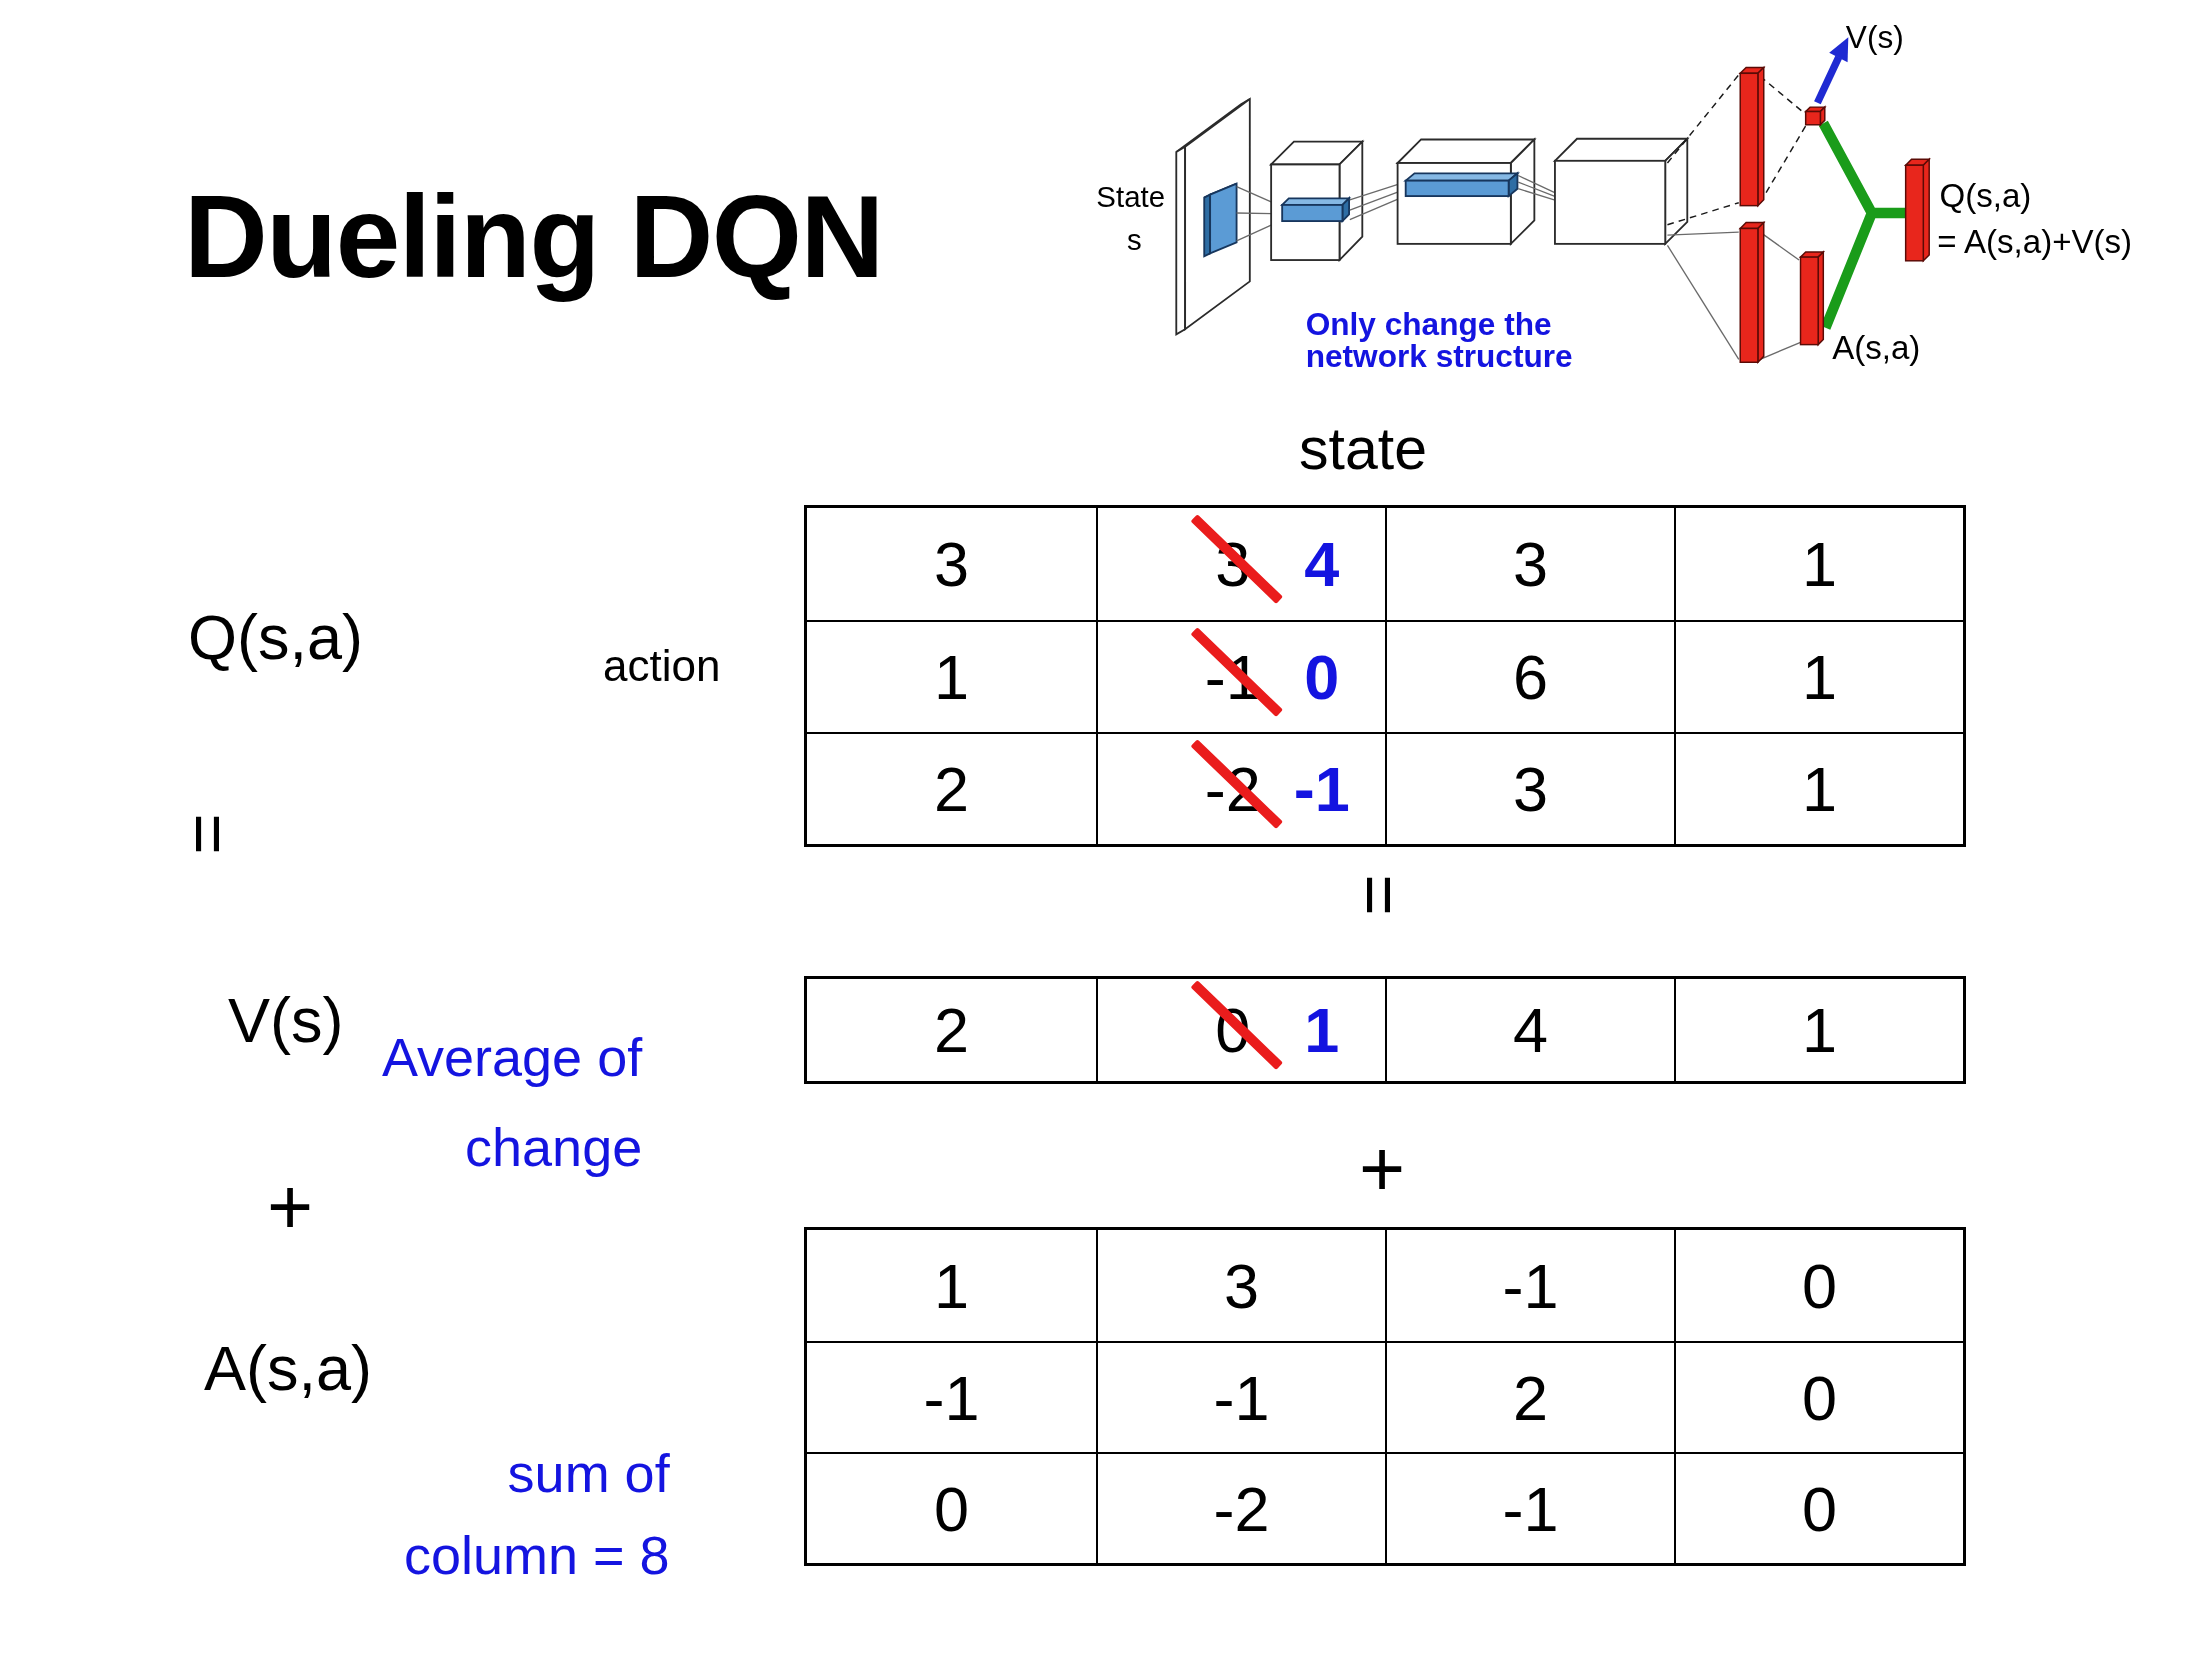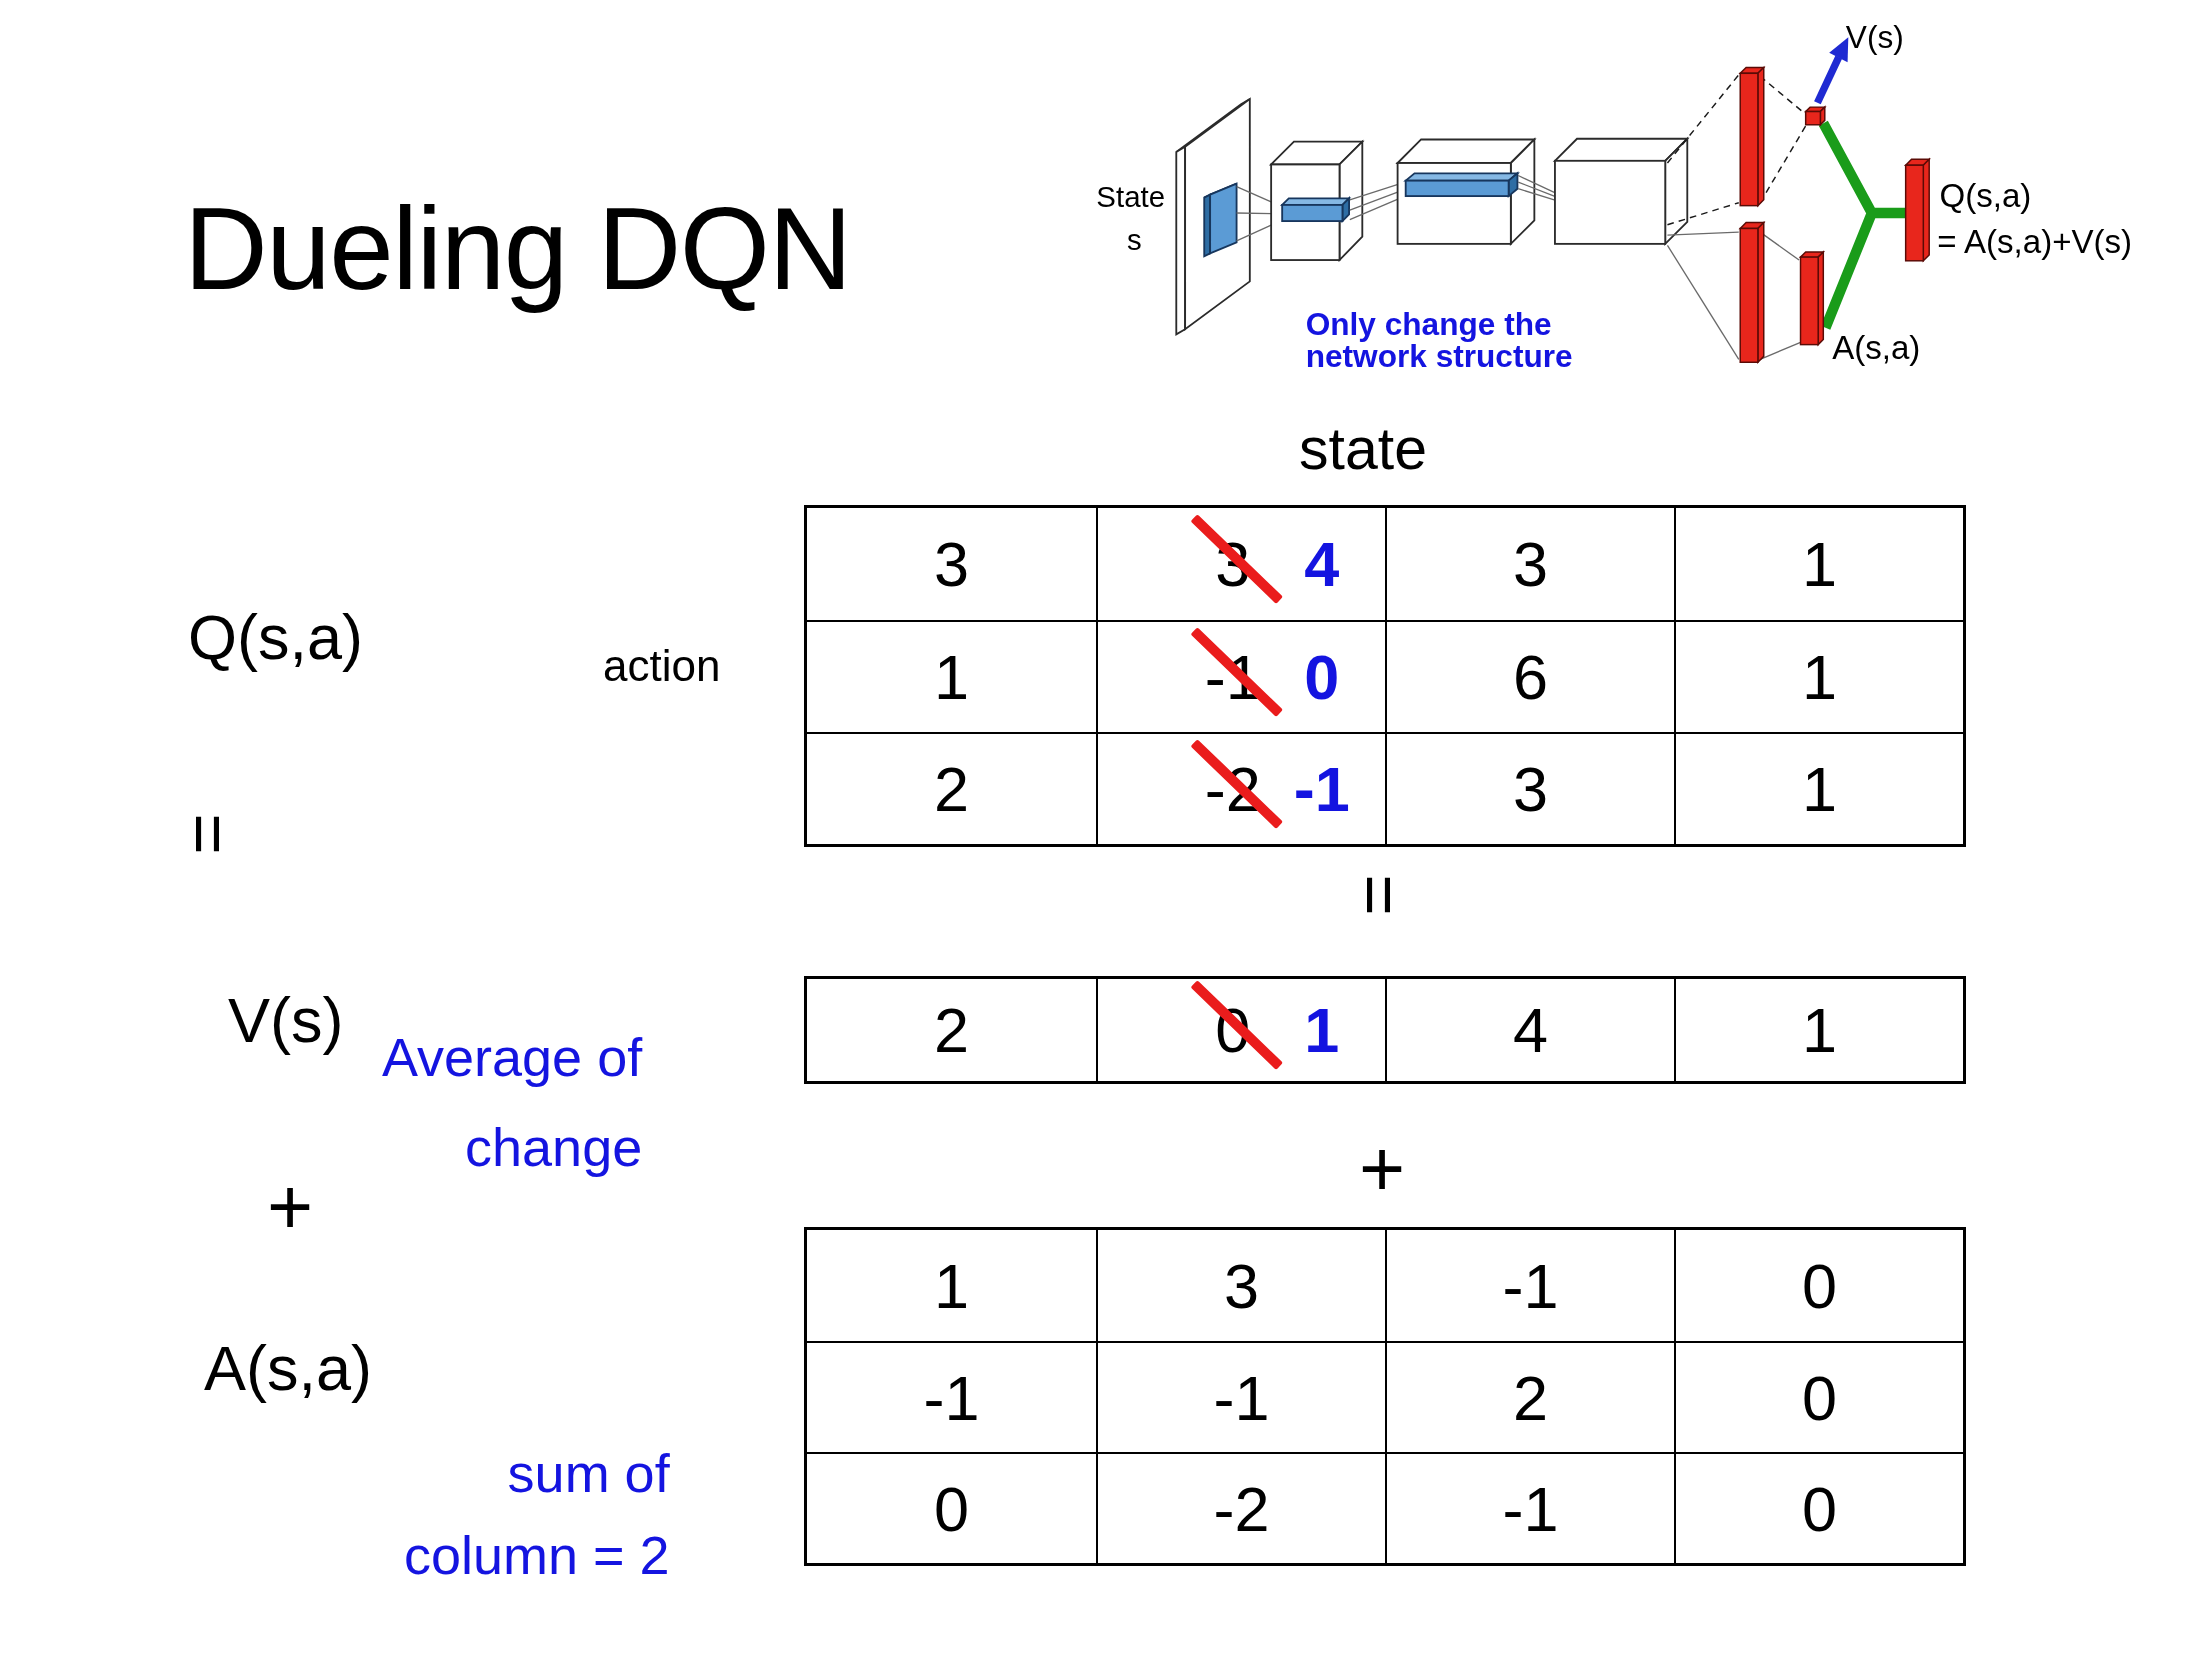--- a/index.html
+++ b/index.html
@@ -7,21 +7,21 @@
     --slab:#5b9bd5; --slab-dark:#2e6da4; --slab-light:#85b8e4;
   }
   html,body{margin:0;padding:0;background:#fff;}
   .slide{
     position:relative;width:2205px;height:1654px;background:#ffffff;
     font-family:"Liberation Sans",sans-serif;color:#000;overflow:hidden;
   }
   .abs{position:absolute;white-space:nowrap;}
   .ctr{transform:translate(-50%,-50%);}
   .rot90{transform:translate(-50%,-50%) rotate(90deg);}
-  #title{left:184px;top:182px;font-size:116px;font-weight:400;letter-spacing:-1.5px;}
+  #title{left:184px;top:170px;font-size:116px;font-weight:700;letter-spacing:-1.5px;}
   #stateHdr{left:782px;top:415px;width:1162px;text-align:center;font-size:59px;}
   #qLabel{left:188px;top:601px;font-size:63px;}
   #actionLabel{left:603px;top:641px;font-size:44px;}
   #vLabel{left:228px;top:984px;font-size:63px;}
   #aLabel{left:204px;top:1332px;font-size:63px;}
   #eqLeft{left:208px;top:834px;font-size:71px;}
   #eqMid{left:1379px;top:895px;font-size:71px;}
   #plusLeft{left:290px;top:1207px;font-size:79px;}
   #plusMid{left:1382px;top:1169px;font-size:79px;}
   .note{color:var(--blue);font-size:54px;line-height:1.66;}
@@ -187,21 +187,21 @@
   <div id="vLabel" class="abs">V(s)</div>
   <div id="avgNote" class="abs note">
     <span>Average of</span>
     <span>change</span>
   </div>
   <div id="plusLeft" class="abs ctr">+</div>
   <div id="plusMid" class="abs ctr">+</div>
   <div id="aLabel" class="abs">A(s,a)</div>
   <div id="sumNote" class="abs note">
     <span>sum of</span>
-    <span>column = 2</span>
+    <span>column = 8</span>
   </div>
 
   <div id="qtable" class="tbl">
     <div class="cell">
         <span>3</span>
       </div>
     <div class="cell">
       <span class="old">3</span>
       <span class="new">4</span>
       <div class="strike"></div>

